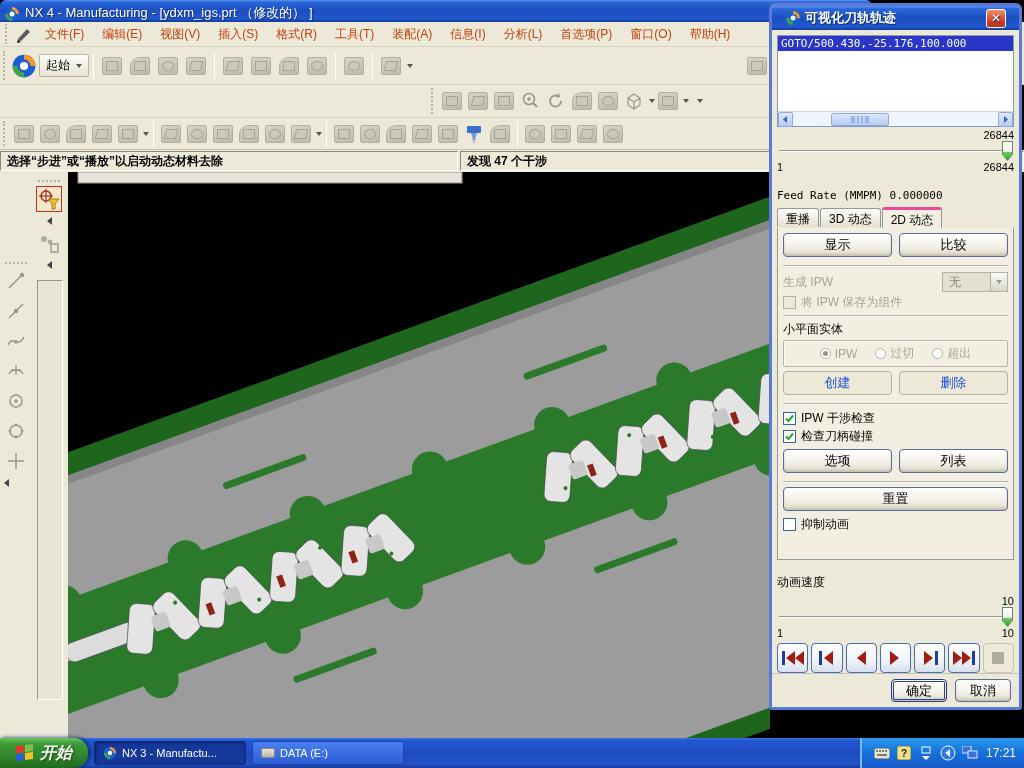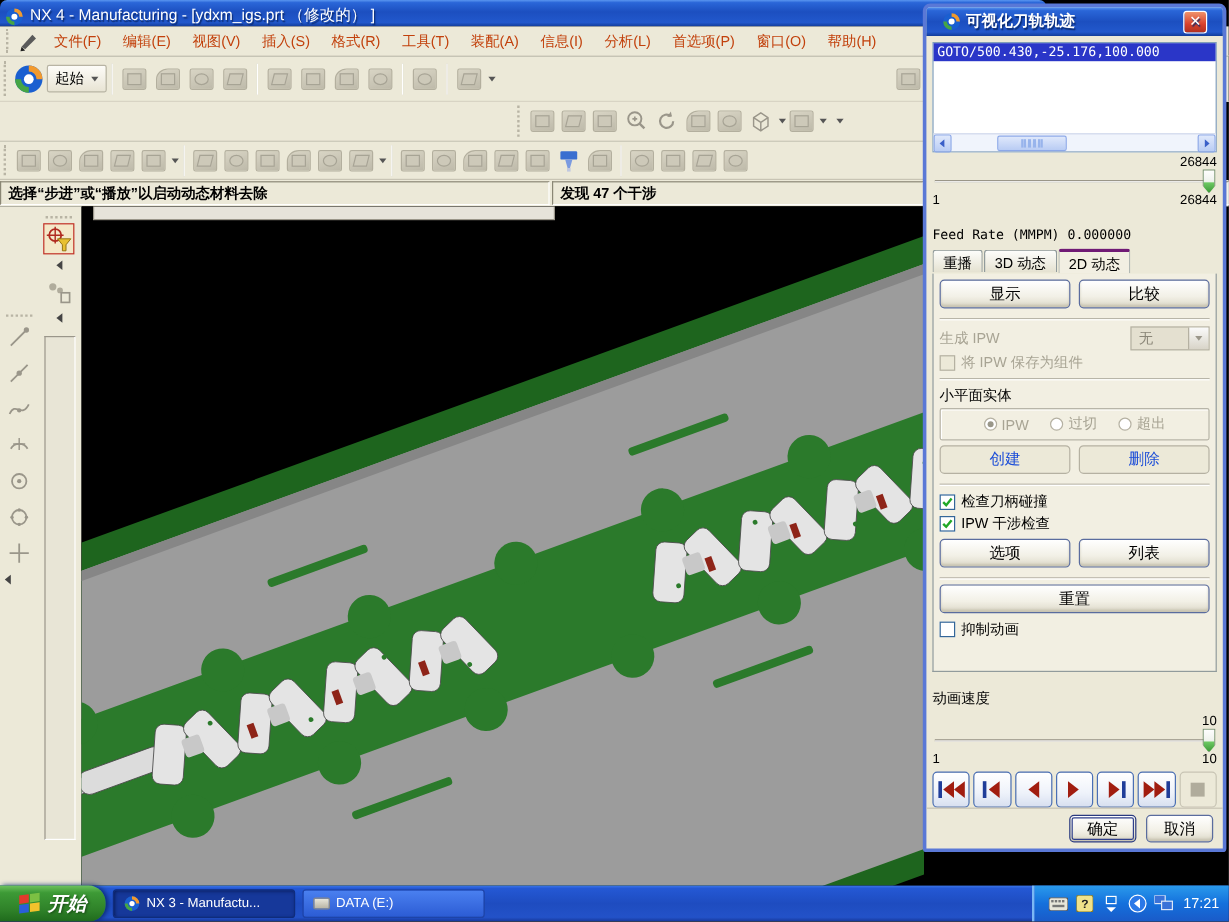--- a/index.html
+++ b/index.html
@@ -71,21 +71,21 @@
 
   .rowlbl{display:flex;font-size:11px;color:#000;flex:none}
   .slider{height:20px;position:relative;flex:none}
   .strack{position:absolute;left:2px;right:2px;top:9px;height:2px;background:#9a9688;border-bottom:1px solid #fff}
   .sknob{position:absolute;top:0;width:11px;height:20px;background:linear-gradient(#fefefe 0%,#eef2ec 52%,#6cc862 58%,#3f9b3a 100%);border:1px solid #6a8a68;clip-path:polygon(0 0,100% 0,100% 68%,50% 100%,0 68%)}
   .mono{font-family:"DejaVu Sans Mono","Liberation Mono",monospace;font-size:11px}
 
   
   #tabs{display:flex;align-items:center;height:21px;margin-top:3px;flex:none}
   .tab{border:1px solid #919b9c;border-bottom:none;border-radius:3px 3px 0 0;padding:2px 8px 3px;background:linear-gradient(#fdfdfb,#e4e1d0);font-size:12px;height:19px;margin-right:1px}
-  .tab.active{height:21px;background:#f2efe2;border-top:3px solid #701a75;font-weight:normal}
+  .tab.active{height:21px;background:#f2efe2;border-top:3px solid #ec4899;font-weight:normal}
   #tabpanel{border:1px solid #919b9c;border-top:none;background:#f2efe2;padding:5px 5px 26px;flex:none;display:flex;flex-direction:column}
 
   .btnrow{display:flex;gap:7px;flex:none;margin:0 0 4px}
   .xbtn{flex:1;height:24px;border:1px solid #5a6c9e;border-radius:4px;background:linear-gradient(#ffffff,#f2f0e6 60%,#dcd8c8);display:flex;align-items:center;justify-content:center;font-size:13px;color:#000;box-shadow:inset 0 -2px 2px #c8c4b2}
   .xbtn.disabled{border-color:#b5b1a2;background:#ece9d8;color:#1d4ed8;box-shadow:none}
   .xbtn.default{outline:1px solid #30408c;outline-offset:-3px;border-color:#2a3a80}
   .hr{height:2px;border-top:1px solid #b8b5a8;border-bottom:1px solid #fff;margin:4px 0;flex:none}
 
   .fieldrow{display:flex;align-items:center;height:22px;flex:none}
   .dimtext{color:#a8a494}
@@ -614,29 +614,29 @@
         <span class="xbtn disabled">创建</span>
         <span class="xbtn disabled">删除</span>
       </div>
       <div class="hr"></div>
       <div class="chkrow">
         <span class="cbox">
             <svg width="11" height="11" viewBox="0 0 11 11">
               <polyline points="2,5.5 4.5,8 9,2.5" fill="none" stroke="#21a828" stroke-width="2"></polyline>
             </svg>
           </span>
-        <span>检查刀柄碰撞</span>
+        <span>IPW 干涉检查</span>
       </div>
       <div class="chkrow">
         <span class="cbox">
             <svg width="11" height="11" viewBox="0 0 11 11">
               <polyline points="2,5.5 4.5,8 9,2.5" fill="none" stroke="#21a828" stroke-width="2"></polyline>
             </svg>
           </span>
-        <span>IPW 干涉检查</span>
+        <span>检查刀柄碰撞</span>
       </div>
       <div class="btnrow" style="margin-top:4px">
         <span class="xbtn">选项</span>
         <span class="xbtn">列表</span>
       </div>
       <div class="hr"></div>
       <div class="btnrow">
         <span class="xbtn">重置</span>
       </div>
       <div class="chkrow">

